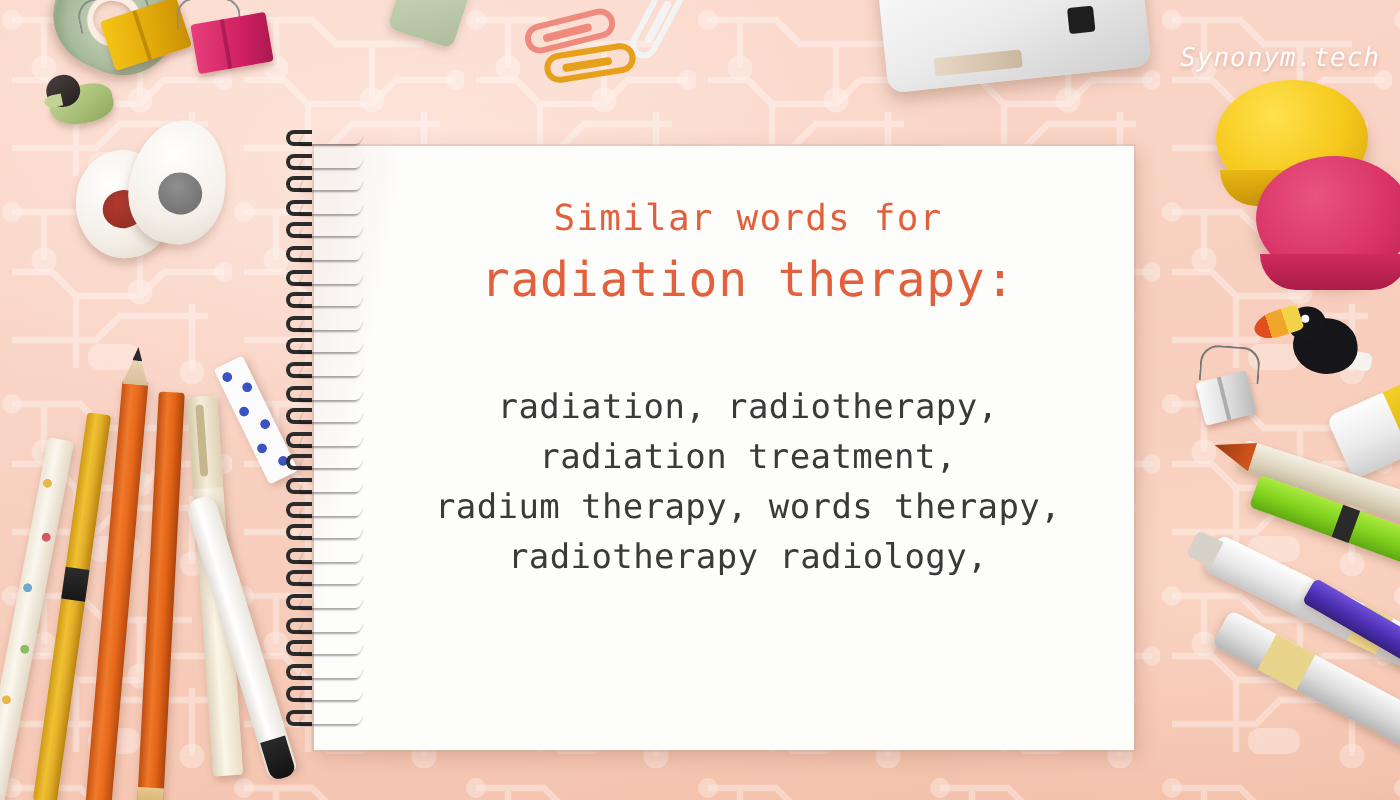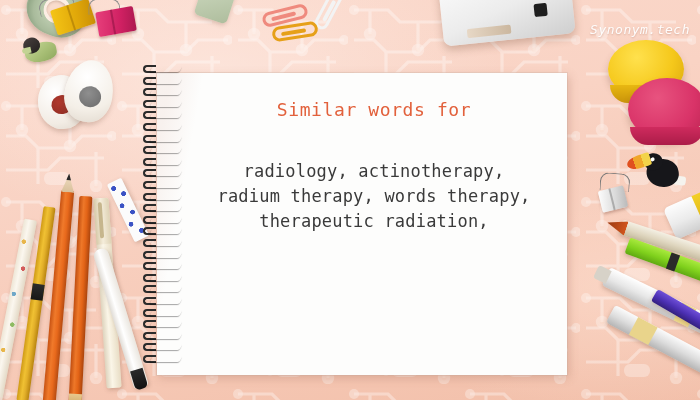--- a/index.html
+++ b/index.html
@@ -550,20 +550,22 @@
         <div class="wire"></div>
       </div>
       <div class="coil" style="top: 290px;">
         <div class="hook"></div>
         <div class="wire"></div>
       </div>
     </div>
 
   <div id="pad-text">
     <div class="t-line1">Similar words for</div>
+    <div class="t-line2">radiation therapy:</div>
     <div id="syn-list">
-        <div>radiology, actinotherapy,</div>
+        <div>radiation, radiotherapy,</div>
+        <div>radiation treatment,</div>
         <div>radium therapy, words therapy,</div>
-        <div>therapeutic radiation,</div>
+        <div>radiotherapy radiology,</div>
       </div>
   </div>
 
 </div>
 
 </body></html>

